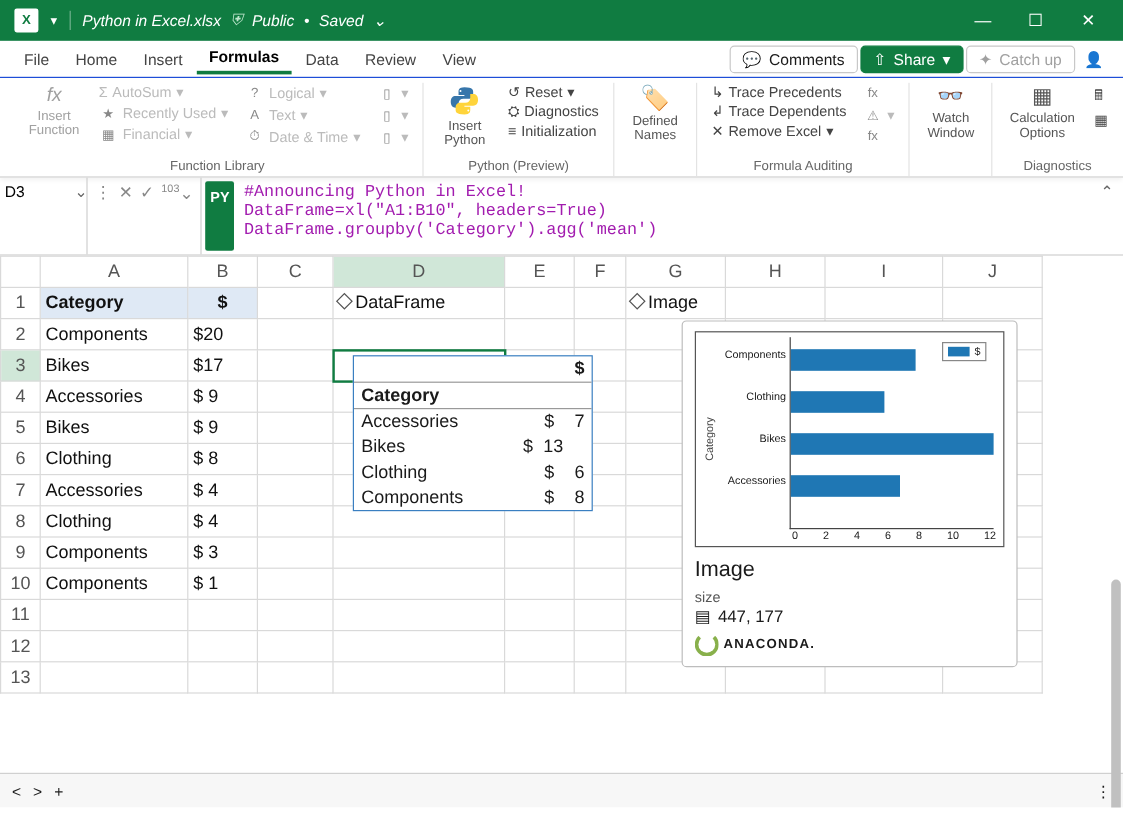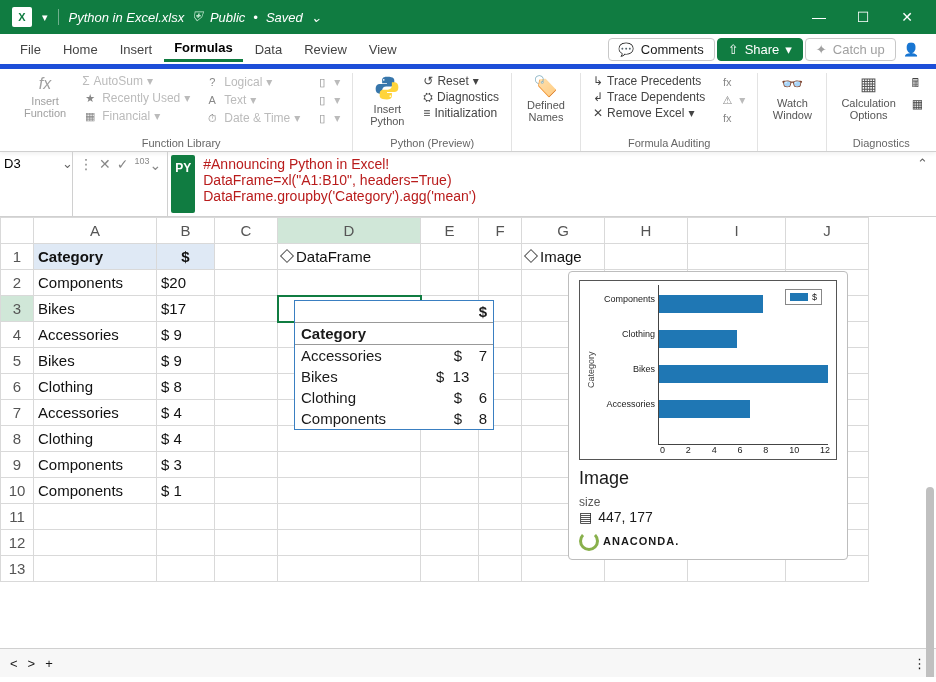--- a/index.html
+++ b/index.html
@@ -3,21 +3,21 @@
 <meta charset="utf-8">
 <style>
 html, body { margin: 0; padding: 0; font-family: "Segoe UI", sans-serif; font-size: 13px; color: #1a1a1a; background: #fff; width: 936px; height: 682px; overflow: hidden; }
 .titlebar { background: #107c41; display: flex; align-items: center; padding: 0 12px; height: 34px; color: #fff; gap: 10px; }
 .titlebar .icon-box { width: 20px; height: 20px; background: #fff; color: #107c41; display:flex; align-items:center; justify-content:center; font-weight:bold; font-size:11px; border-radius:2px;}
 .titlebar .qat { font-size: 11px; color:#fff; }
 .titlebar .sep { width:1px; height:16px; background: rgba(255,255,255,.4);}
 .titlebar .doc { display:flex; align-items:center; gap:8px;font-style:italic;}
 .titlebar .spacer {flex:1;}
 .winbtn { width: 34px; text-align:center; font-size:14px; }
-.tabbar { display:flex; align-items:center; padding: 0 10px; height: 30px; gap: 2px; border-bottom: 5px solid #1d4ed8; position: relative;}
+.tabbar { display:flex; align-items:center; padding: 0 10px; height: 30px; gap: 2px; border-bottom: 1px solid #1d4ed8; position: relative;}
 .tab { padding: 4px 10px; color:#444;}
 .tab.active { font-weight:600; border-bottom: 3px solid #107c41; color:#000;}
 .tabbar .spacer {flex:1;}
 .pillbtn { border:1px solid #c8c8c8; border-radius:4px; padding: 3px 10px; display:flex; align-items:center; gap:6px; font-size:13px; background:#fff;}
 .pillbtn.green { background:#107c41; color:#fff; border-color:#107c41;}
 .pillbtn.disabled { color:#a0a0a0;}
 .ribbon { display:flex; border-bottom: 1px solid #d0d0d0; box-shadow: 0 2px 4px rgba(0,0,0,.06); padding: 4px 10px 0 10px; height: 78px; gap: 0; }
 .group { display:flex; flex-direction:column; align-items:center; padding: 0 8px; border-right: 1px solid #e3e3e3;}
 .group:last-child{border:none;}
 .group-body {display:flex; flex:1; gap: 6px; align-items:flex-start;}
@@ -29,21 +29,21 @@
 .stack { display:flex; flex-direction:column; gap:0;}
 .icongray { width:16px; height:16px; display:inline-flex; align-items:center; justify-content:center; color:#888; font-size:11px;}
 .ribbon svg {display:block;}
 .collapse-chevron{ align-self:flex-end; padding: 8px; color:#666;}
 .fxbar { display:flex; align-items:stretch; border-bottom:1px solid #d0d0d0; height: 64px;}
 .namebox { width: 72px; border-right:1px solid #d0d0d0; display:flex; align-items:flex-start;}
 .namebox input { border:none; width: 52px; padding: 4px 4px; font-size:13px; outline: none; background: transparent;}
 .namebox .dd { padding:4px 2px; color:#666;}
 .fxops { display:flex; align-items:flex-start; padding:4px 6px; gap:6px; color:#888; border-right:1px solid #d0d0d0; font-size:14px;}
 .pybadge{ background:#107c41; color:#fff; padding: 6px 4px; font-weight:600; font-size:12px; border-radius:2px; margin:3px 0 3px 3px; display:flex; align-items:flex-start;}
-.formula-text { flex:1; font-family: Liberation Sans, sans-serif; font-size:14px; white-space: pre; padding: 4px 8px; color:#b91c1c; overflow:hidden;}
+.formula-text { flex:1; font-family: Liberation Mono, monospace; font-size:14px; white-space: pre; padding: 4px 8px; color:#a21caf; overflow:hidden;}
 .expand-fx { padding:4px 8px; color:#666; align-self:flex-start;}
 .sheet-wrap { position:relative; height: 460px; overflow:hidden;}
 .grid { border-collapse: collapse; table-layout: fixed;}
 .grid td, .grid th { border: 1px solid #d9d9d9; height: 23px; background:#fff; font-size:15px; }
 .colhead { background:#f0f0f0; text-align:center; font-weight:normal; color:#555; font-size:13px;}
 .colhead.sel { background:#d0e7d8;}
 .rowhead { background:#f0f0f0; text-align:center; font-weight:normal; width:30px; color:#555; font-size:13px;}
 .rowhead.sel { background:#d0e7d8;}
 .corner { background:#f0f0f0; width:30px;}
 .cA{width:120px;} .cB{width:55px;} .cC{width:60px;} .cD{width:140px;} .cE{width:55px;} .cF{width:40px;} .cG{width:80px;} .cH{width:80px;} .cI{width:95px;} .cJ{width:80px;}

